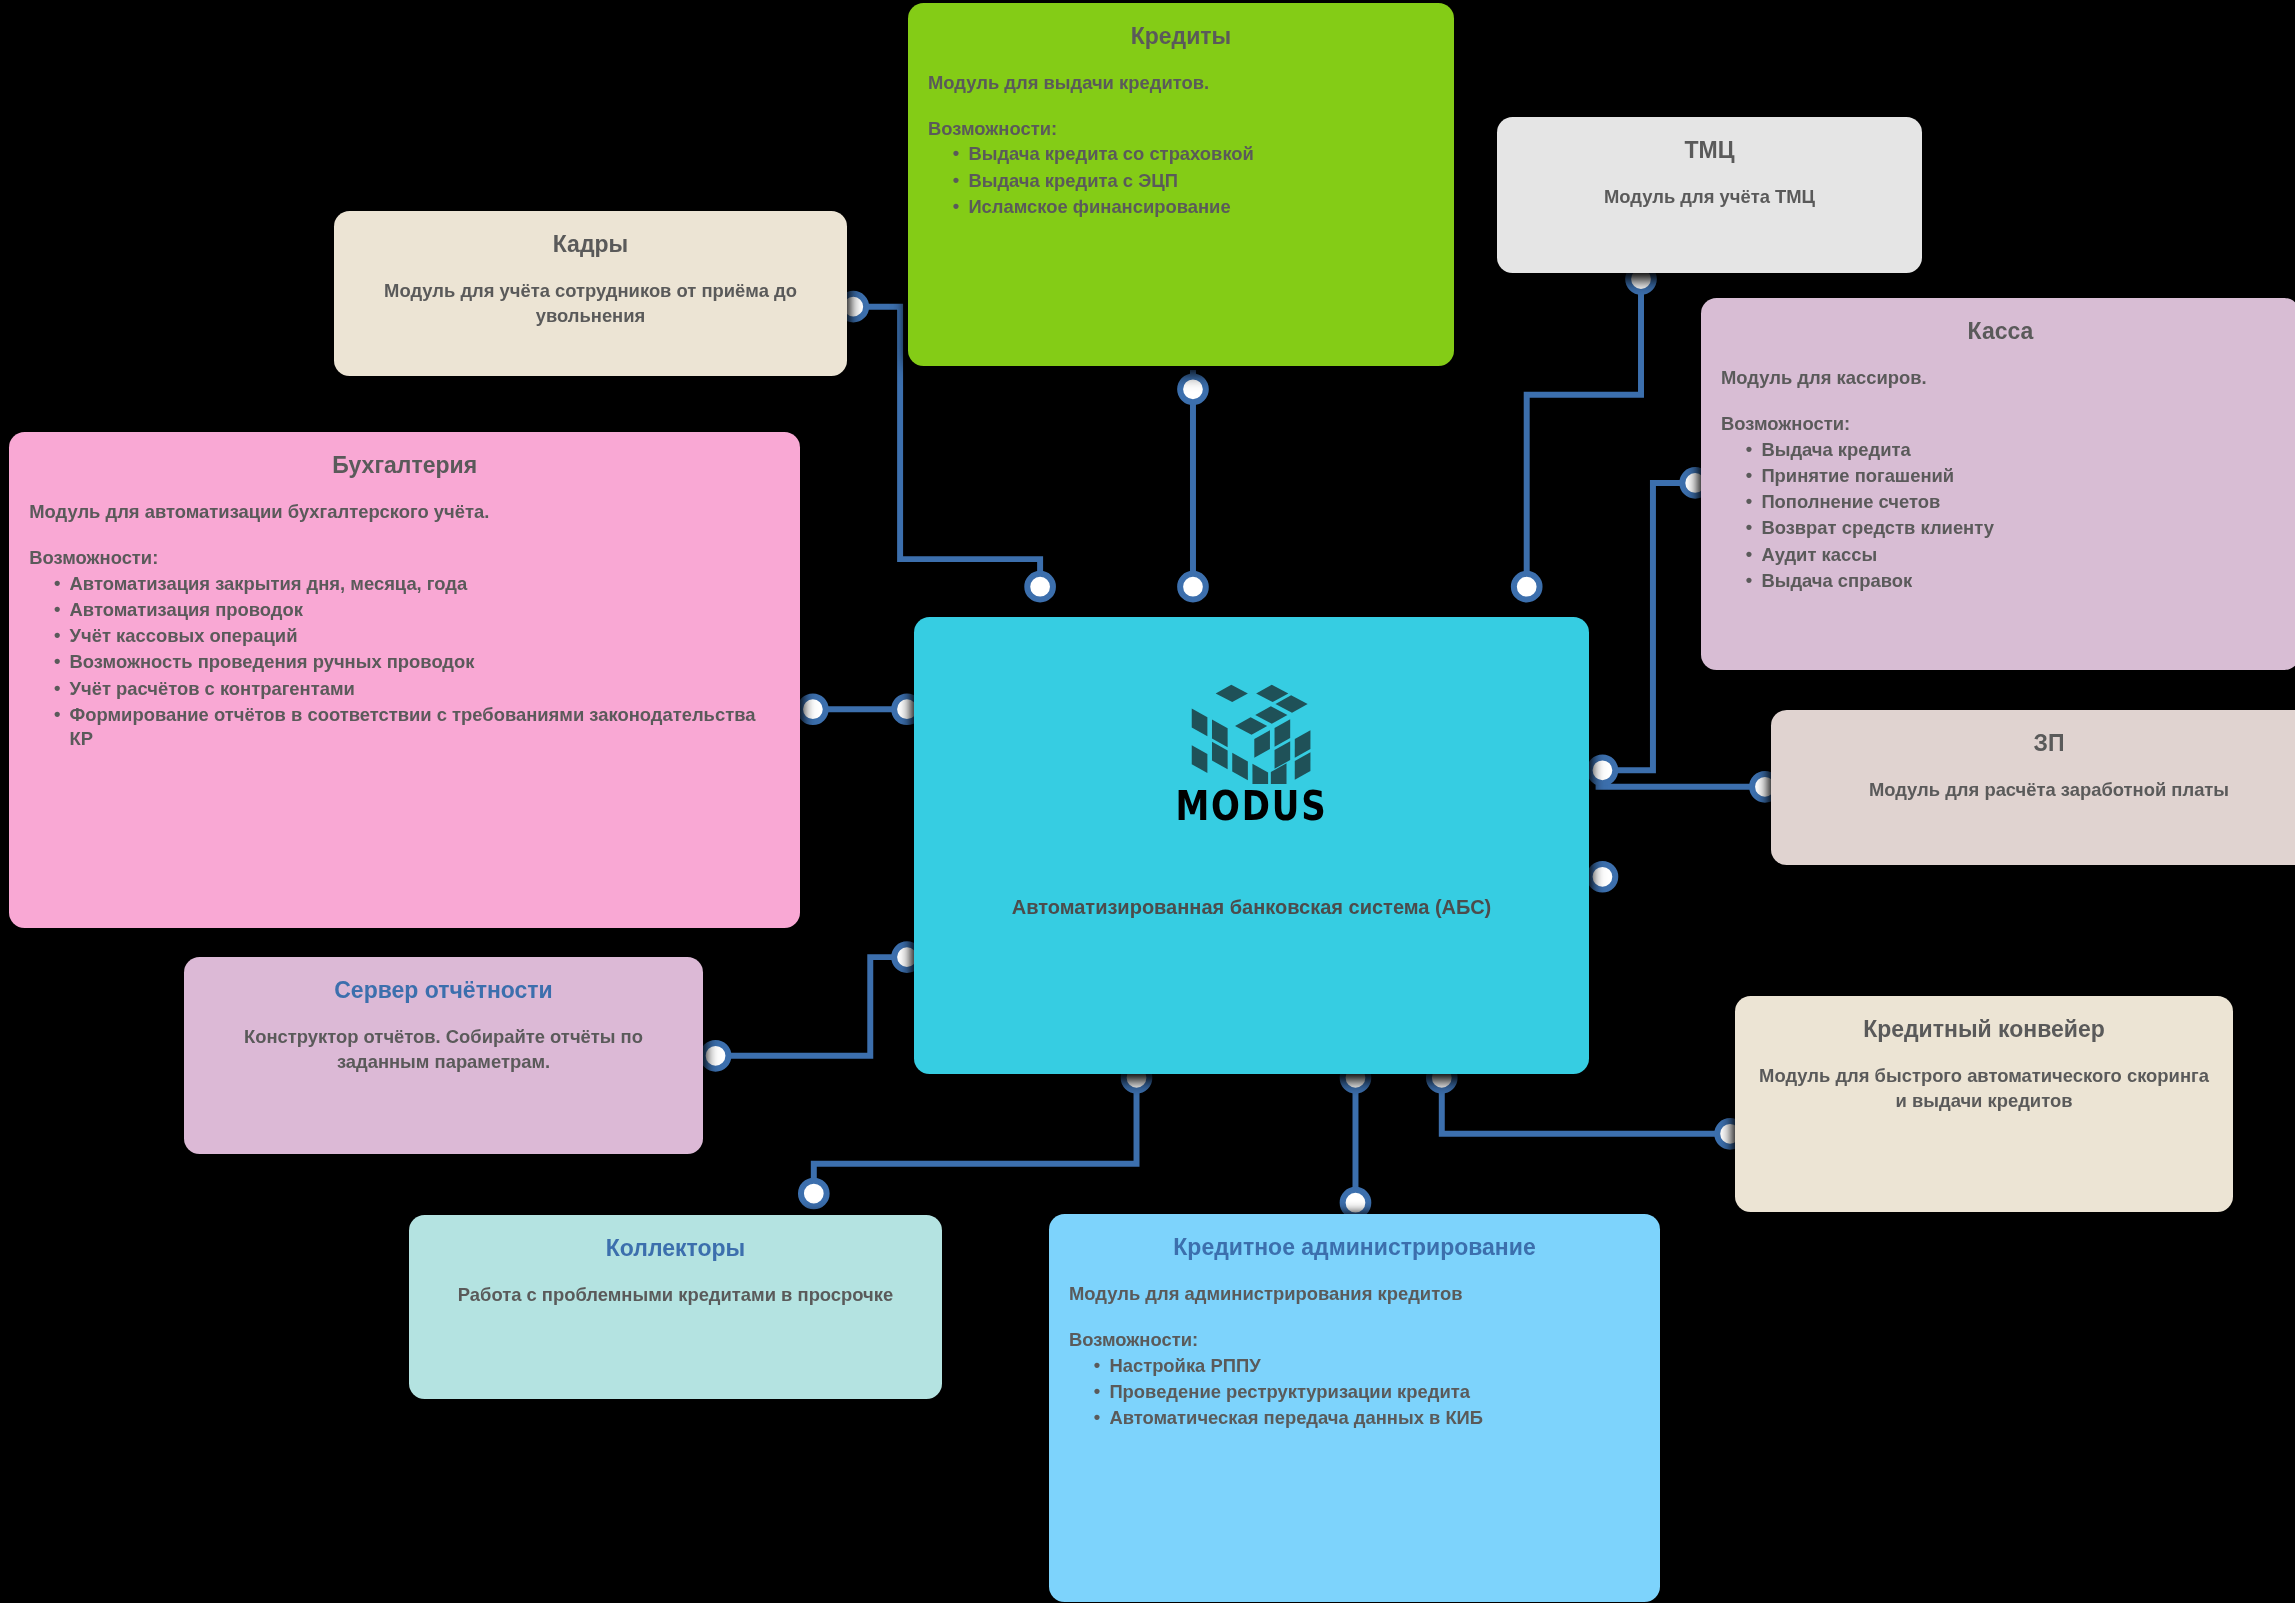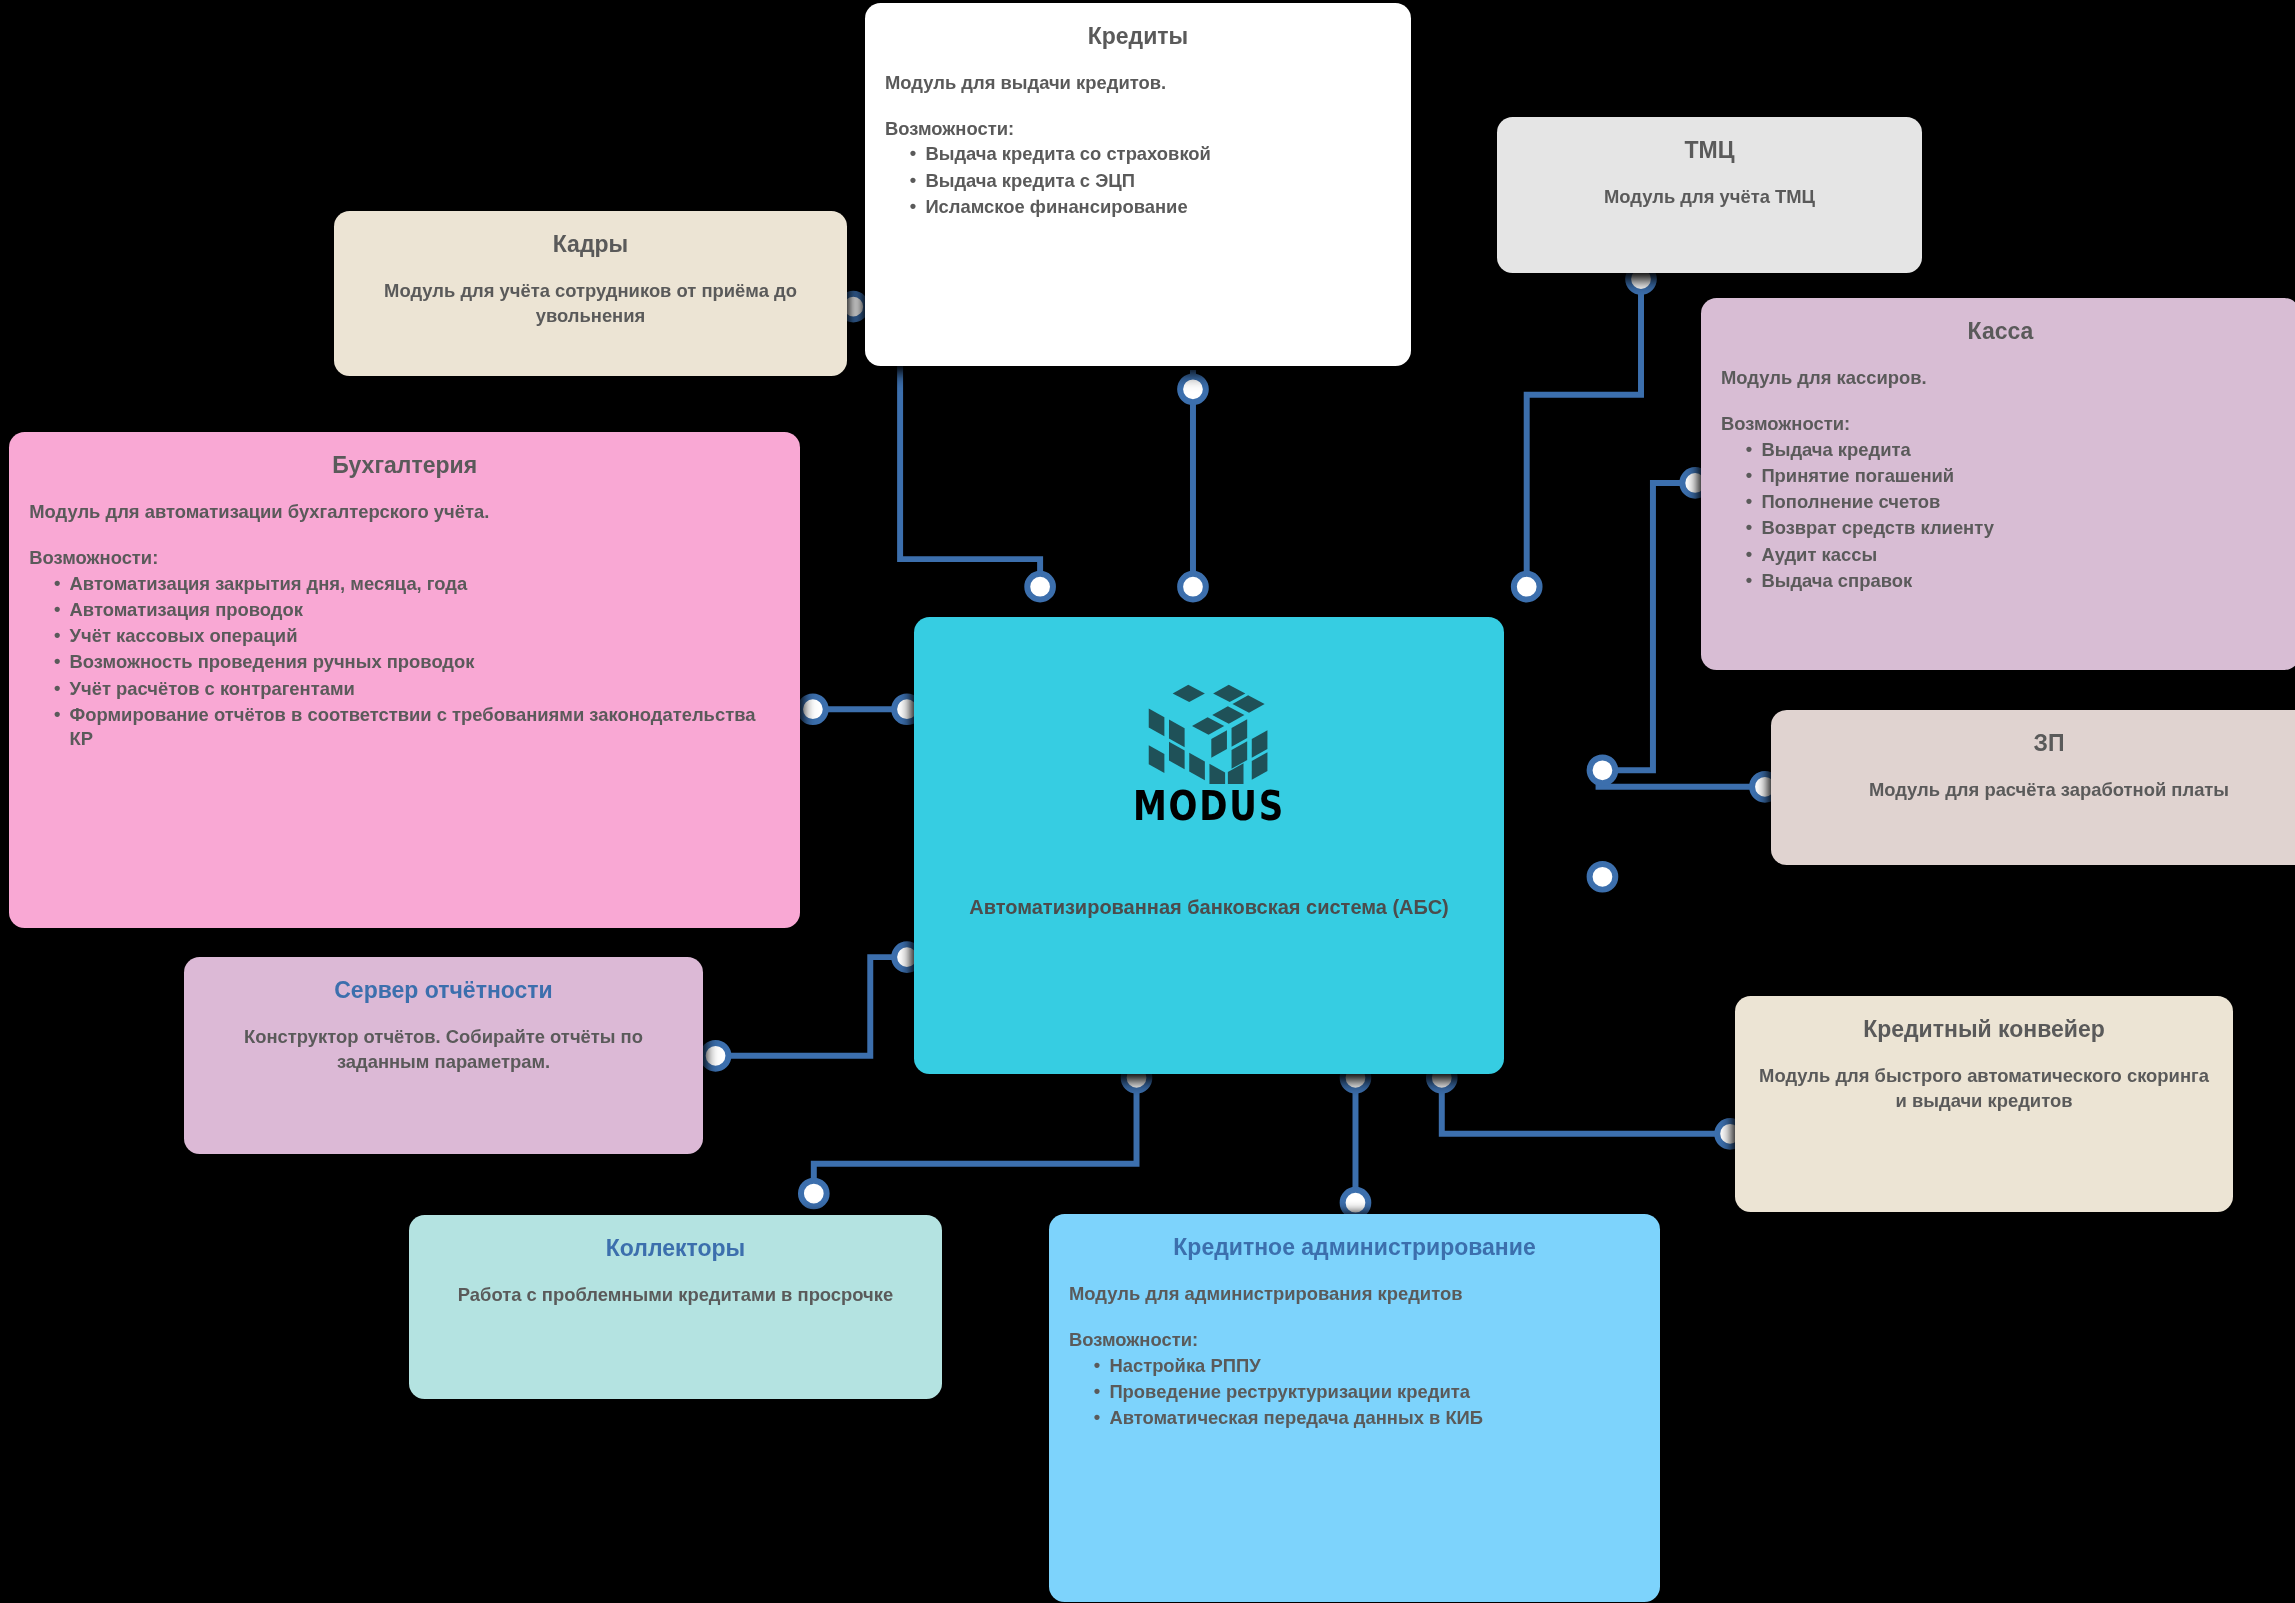--- a/index.html
+++ b/index.html
@@ -105,27 +105,27 @@
     margin-top: 69px;
     font-size: 20px;
     font-weight: bold;
     color: #4C4C4C;
     text-align: center;
     line-height: 1.26;
     width: 92%;
   }
 
   
-  #node-credits    { left: 865px; top: 2.8px;    width: 546px; height: 363px;  background: #ffffff; }
+  #node-credits    { left: 908px; top: 2.8px;    width: 546px; height: 363px;  background: #84cc16; }
   #node-tmc        { left: 1497px; top: 117px;  width: 425px;  height: 156px;  background: #e5e5e5; }
   #node-kassa      { left: 1701px; top: 298px;  width: 599px; height: 372px;  background: #D8BDD4; }
   #node-hr         { left: 334px;  top: 211px;  width: 513px; height: 165px;  background: #ECE4D4; }
   #node-accounting { left: 9.2px;   top: 432px;  width: 791px; height: 496px; background: #f9a8d4; }
   #node-zp         { left: 1771px; top: 710px; width: 556px; height: 155px;  background: #E0D3D0; }
-  #node-center     { left: 914px; top: 617px; width: 590px; height: 457px;  background: #36CDE2; }
+  #node-center     { left: 914px; top: 617px; width: 675px; height: 457px;  background: #36CDE2; }
   #node-reports    { left: 184px;  top: 957px; width: 519px; height: 197px;  background: #DCB9D6; }
   #node-pipeline   { left: 1735px; top: 996px; width: 498px; height: 216px;  background: #ECE4D4; }
   #node-collectors { left: 409px;  top: 1215px; width: 533px; height: 184px;  background: #B4E3E1; }
   #node-creditadm  { left: 1049px; top: 1214px; width: 611px; height: 388px;  background: #7dd3fc; }
 </style>
 </head>
 <body>
 
 <div id="stage">
 

